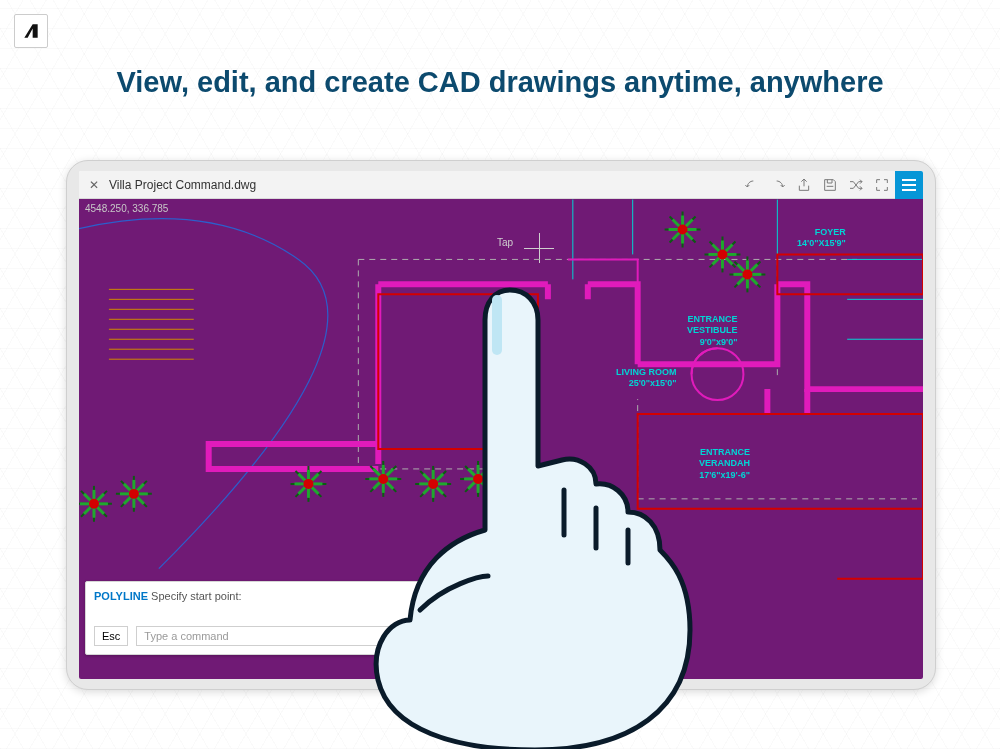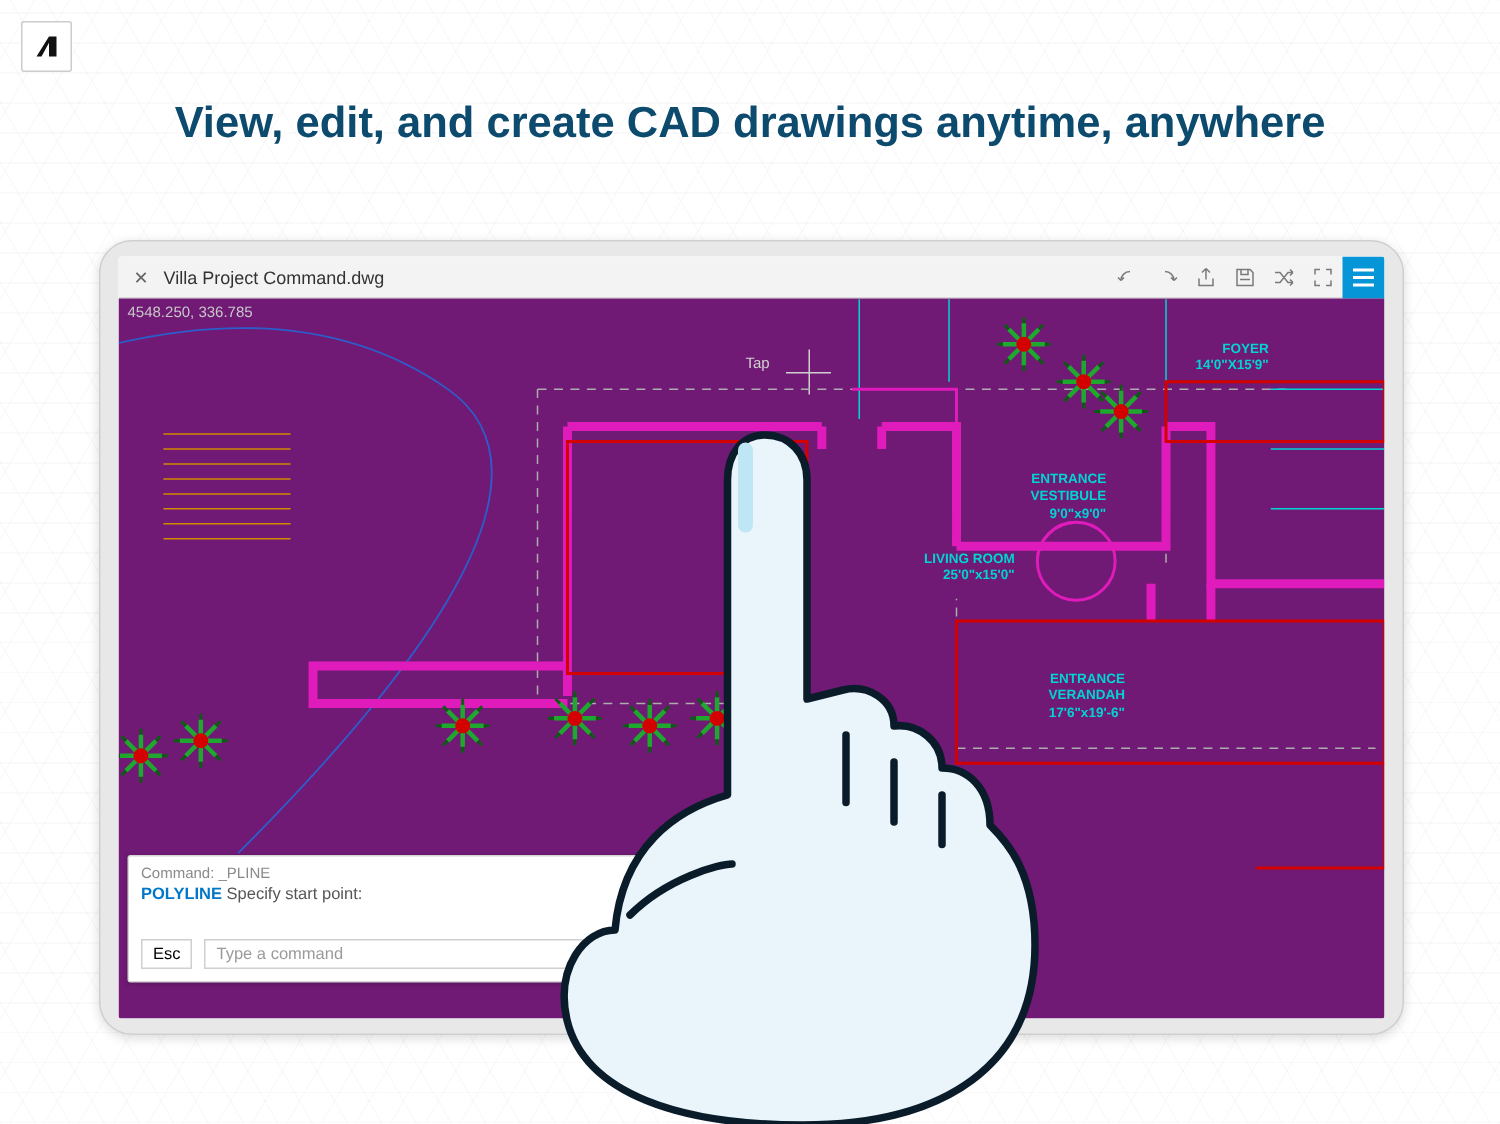--- a/index.html
+++ b/index.html
@@ -230,21 +230,20 @@
       <div class="room-label" style="left:608px; top:115px;">ENTRANCE
 VESTIBULE
 9'0"x9'0"</div>
       <div class="room-label" style="left:494px; top:168px;margin-left:43px;">LIVING ROOM
 25'0"x15'0"</div>
       <div class="room-label" style="left:620px; top:248px;">ENTRANCE
 VERANDAH
 17'6"x19'-6"</div>
 
       <div class="cmdbar">
-        <div class="history">Command: _PLINE</div>
         <div class="prompt">
           <span class="cmdname">POLYLINE</span>
           <span>Specify start point:</span>
         </div>
         <div class="row">
           <div class="key">Esc</div>
           <input type="text" placeholder="Type a command" style="">
           <div class="key">Enter</div>
         </div>
       </div>

